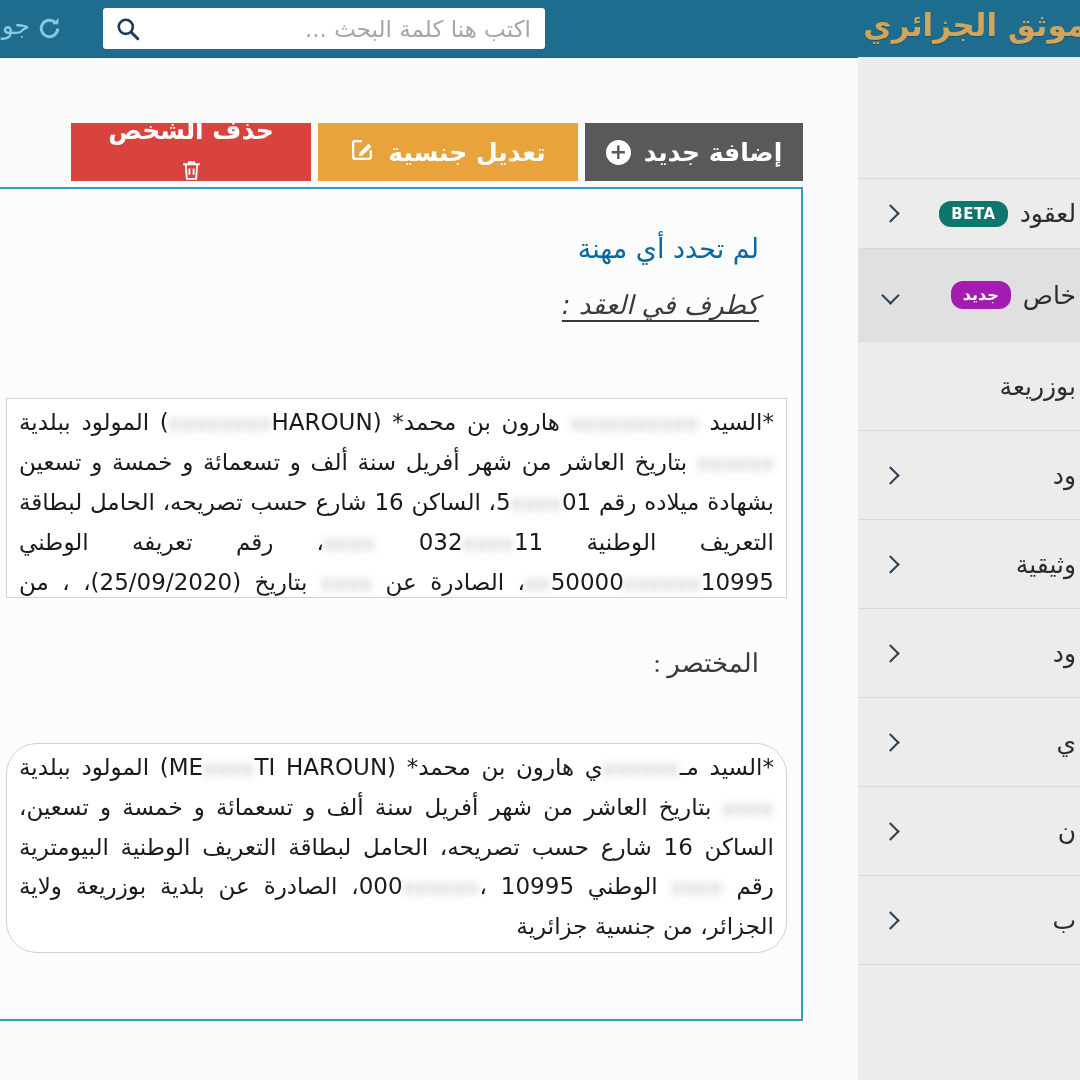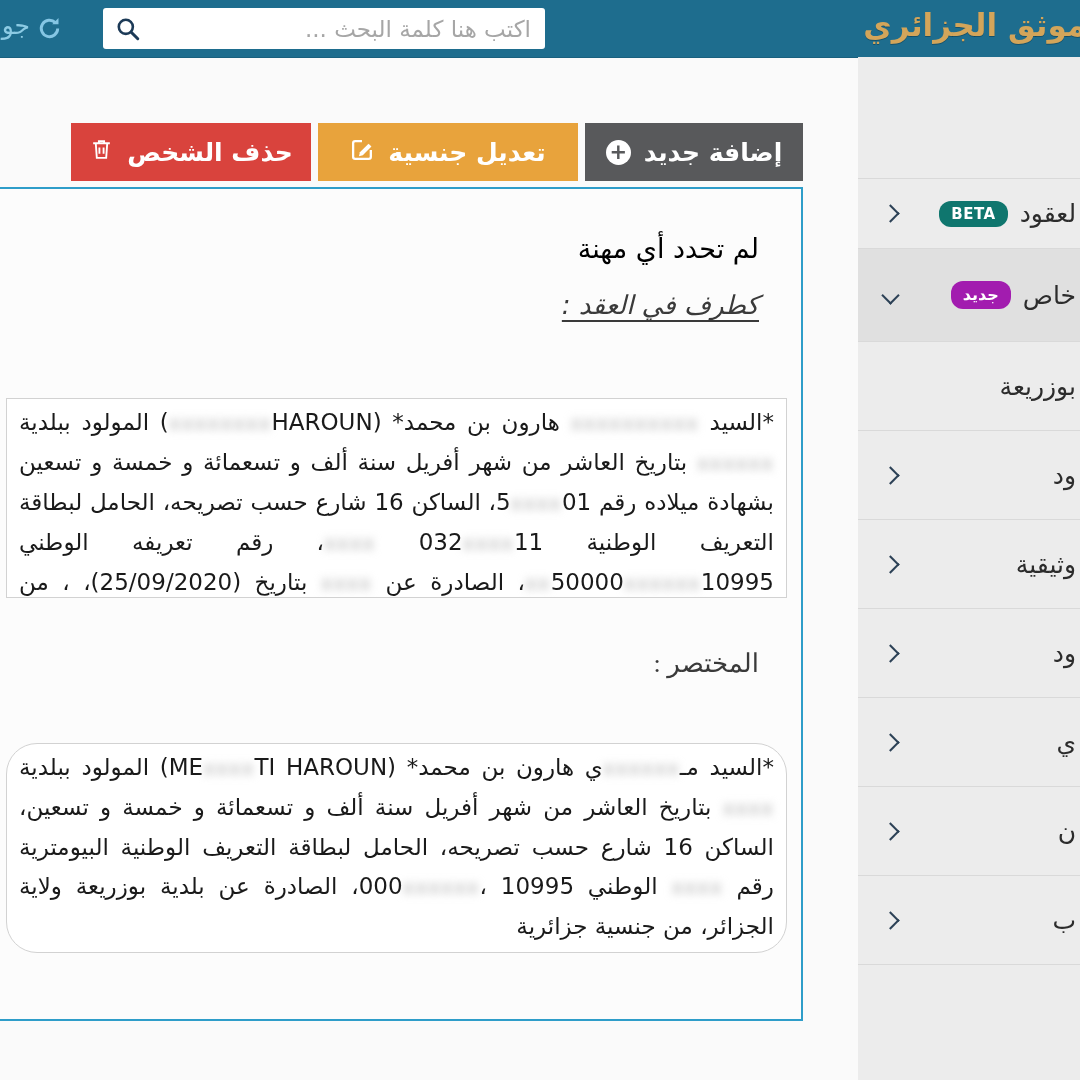--- a/index.html
+++ b/index.html
@@ -16,28 +16,28 @@
   #searchicon{position:absolute;left:12px;top:8px;width:26px;height:26px;cursor:pointer;}
   #refreshbtn{position:absolute;left:36px;top:15px;width:27px;height:27px;cursor:pointer;}
   #partialtext{position:absolute;left:-6px;top:11px;width:36px;overflow:hidden;font-size:25px;color:#8ccbe4;white-space:nowrap;}
 
   
   #toolbar{position:absolute;top:123px;left:0;width:803px;height:58px;display:flex;gap:7px;}
   .btn{height:58px;display:flex;align-items:center;justify-content:center;gap:13px;color:#fff;
     font-size:25px;font-weight:700;cursor:pointer;box-sizing:border-box;white-space:nowrap;}
   .btn-add{width:218px;background:#58595b;}
   .btn-edit{width:260px;background:#e8a33c;}
-  .btn-del{width:240px;background:#d9433d;}
+  .btn-del{width:240px;background:#d9433d;flex-direction:column;}
   .ico-plus{width:25px;height:25px;border-radius:50%;background:#fff;color:#58595b;font-size:21px;font-weight:700;
     display:flex;align-items:center;justify-content:center;line-height:1;flex:0 0 auto;}
 
   
   #panel{position:absolute;left:-10px;top:187px;width:813px;height:834px;box-sizing:border-box;
     border:2px solid #2e9dc9;background:#fcfcfc;padding:0 14px;overflow:hidden;}
-  .warn{margin:44px 28px 0 0;font-size:27px;color:#000000;}
+  .warn{margin:44px 28px 0 0;font-size:27px;color:#0369a1;}
   .lbl{font-size:26px;color:#3a3a3a;}
   .lbl-party{margin:26px 28px 0 0;text-decoration:underline;text-underline-offset:6px;font-style:italic;}
   .lbl-summary{margin:50px 28px 0 0;font-family:Liberation Serif, serif;}
   .txt{box-sizing:border-box;width:100%;height:200px;background:#fff;border:1px solid #d2d2d2;margin-top:78px;
     padding:4px 12px;font-size:23px;line-height:39px;color:#1a1a1a;text-align:justify;overflow:hidden;}
   #txt2{height:210px;margin-top:64px;border-radius:31px;}
   .redact{filter:blur(4px);color:#b0b0b0;letter-spacing:1px;font-size:20px;user-select:none;}
 
   
   #sidebar{position:absolute;right:0;top:57px;width:222px;height:1023px;background:#ececec;}

